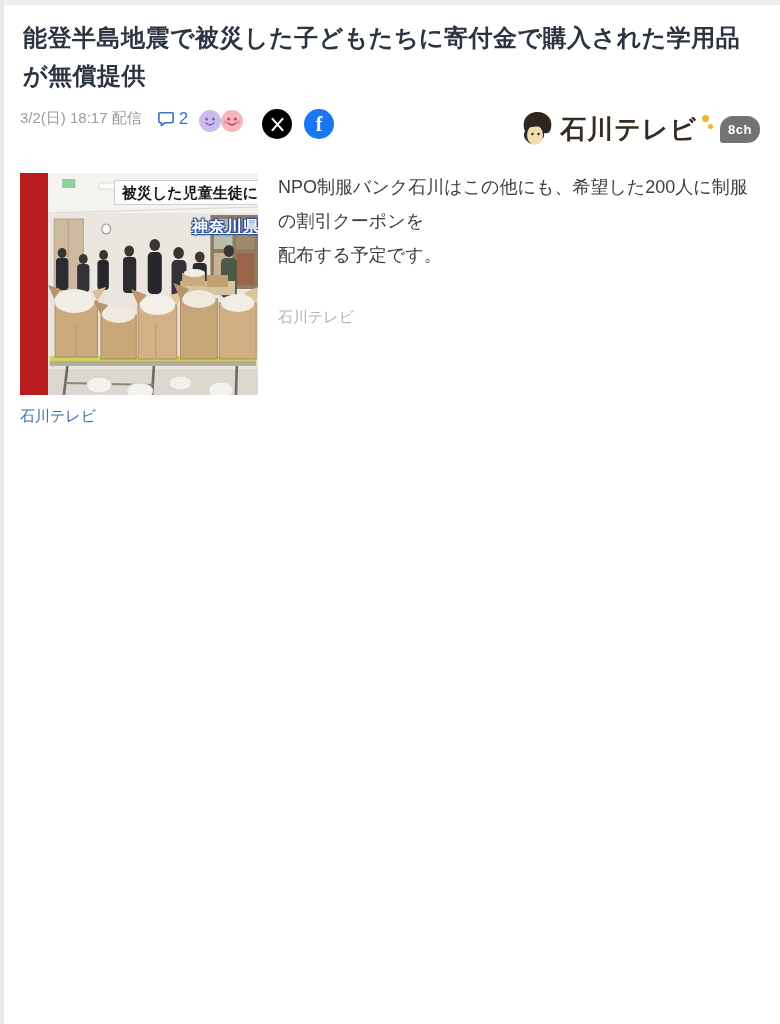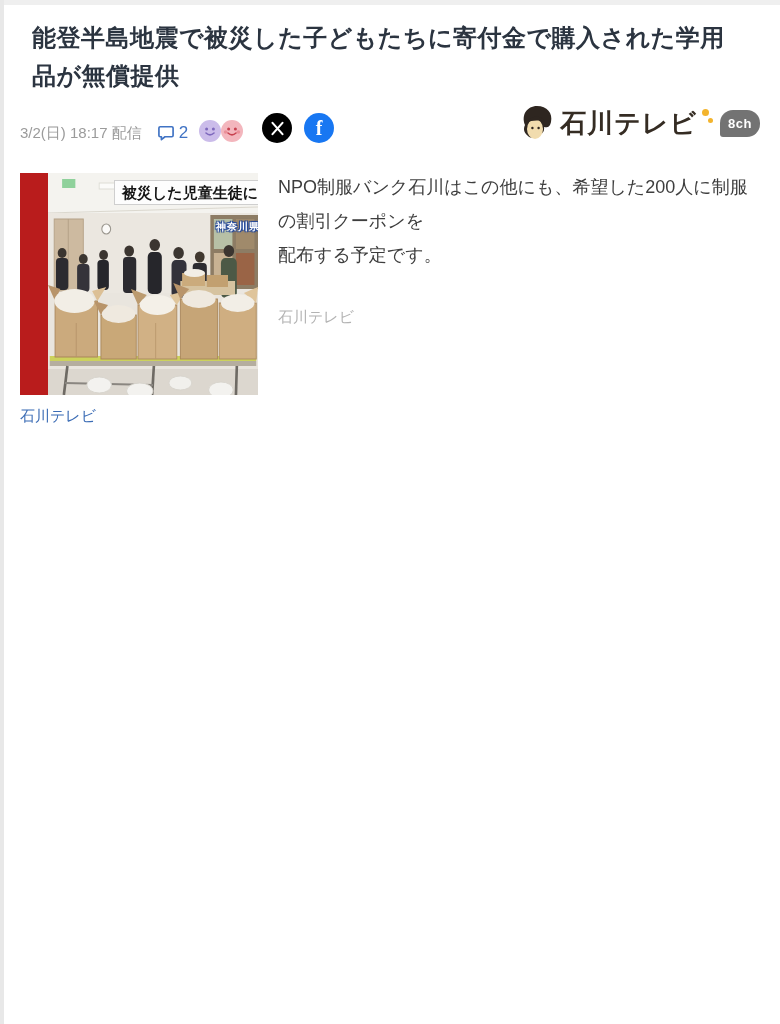--- a/index.html
+++ b/index.html
@@ -7,25 +7,25 @@
   body {
     width:780px; height:1024px; position:relative;
     font-family:"Liberation Sans","DejaVu Sans",sans-serif;
     color:#3e3e3e; overflow:hidden;
   }
   .edge-top  { position:absolute; top:0; left:0; width:780px; height:5px; background:#efefef; }
   .edge-left { position:absolute; top:0; left:0; width:4px; height:1024px; background:#e8e8e8; }
   .page { padding:0 20px; }
 
   h1.title {
-    margin:19px 12px 12px; font-size:24px; line-height:38px;
+    margin:19px 3px 12px; font-size:24px; line-height:38px;
     font-weight:bold; color:#2b3440; letter-spacing:0.5px;
   }
 
-  .meta-row { display:flex; align-items:flex-end; height:34px; margin-top:14px; }
+  .meta-row { display:flex; align-items:flex-start; height:34px; margin-top:14px; }
   .meta-date { color:#9b9b9b; font-size:15px; margin-right:14px; white-space:nowrap; }
   .comment-chip { display:flex; align-items:center; gap:3px; color:#4073c4; font-size:17px; cursor:pointer; margin-right:10px; }
   .emoji-row { display:flex; align-items:center; margin-right:18px; }
   .emoji { width:24px; height:24px; border-radius:50%; }
   .emoji + .emoji { margin-left:-2px; }
   .share-btn { width:30px; height:30px; border-radius:50%; display:flex; align-items:center; justify-content:center; margin-right:12px; cursor:pointer; }
   .share-x { background:#000; }
   .share-fb { background:#1877f2; color:#fff; font-weight:bold; font-size:20px; font-family:"Liberation Serif",serif; }
   .meta-spacer { flex:1; }
 
@@ -47,23 +47,24 @@
 
   figure.article-figure { float:left; width:238px; margin:3px 20px 40px 0; }
   .photo { position:relative; width:238px; height:222px; overflow:hidden; background:#b91c1c; cursor:pointer;padding-left:28px; }
   .photo svg { display:block; width:100%; height:100%; }
   .photo-overlay-title {
     position:absolute; top:7px; right:-4px; background:#fdfdfd; color:#141414;
     font-weight:bold; font-size:15px; line-height:15px; padding:4px 3px 4px 7px;
     white-space:nowrap; border:1px solid #cfcfcf;
   }
   .photo-overlay-sub {
-    position:absolute; top:37px; right:-2px; color:#fff; font-size:10px; font-weight:bold;
+    position:absolute; top:37px; right:-2px; color:#fff; font-size:16px; font-weight:bold;
     letter-spacing:1px; white-space:nowrap;
     text-shadow:1px 1px 0 #274a9a,-1px -1px 0 #274a9a,1px -1px 0 #274a9a,-1px 1px 0 #274a9a,0 0 3px #274a9a;
+    text-decoration:underline;
   }
   figcaption { color:#3b6cb5; font-size:15px; line-height:18px; margin-top:12px; cursor:pointer; }
 
   .source-credit { clear:none; margin-top:28px; color:#b3b3b3; font-size:15px; }
 </style>
 </head>
 <body>
 
 <div class="edge-top"></div>
 <div class="edge-left"></div>

